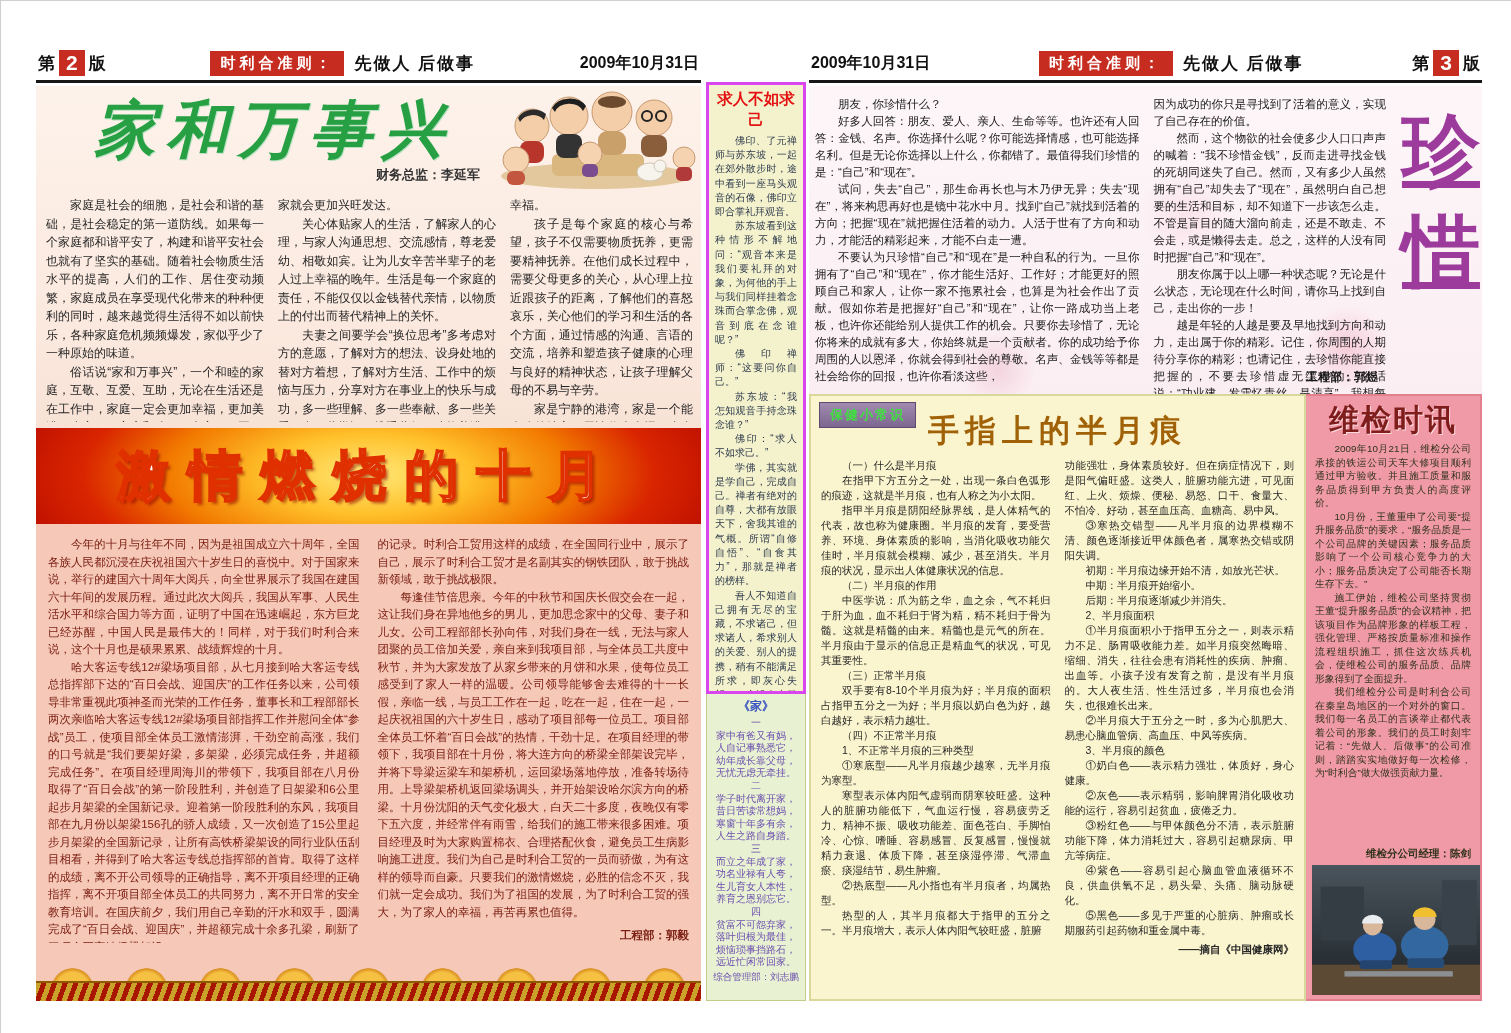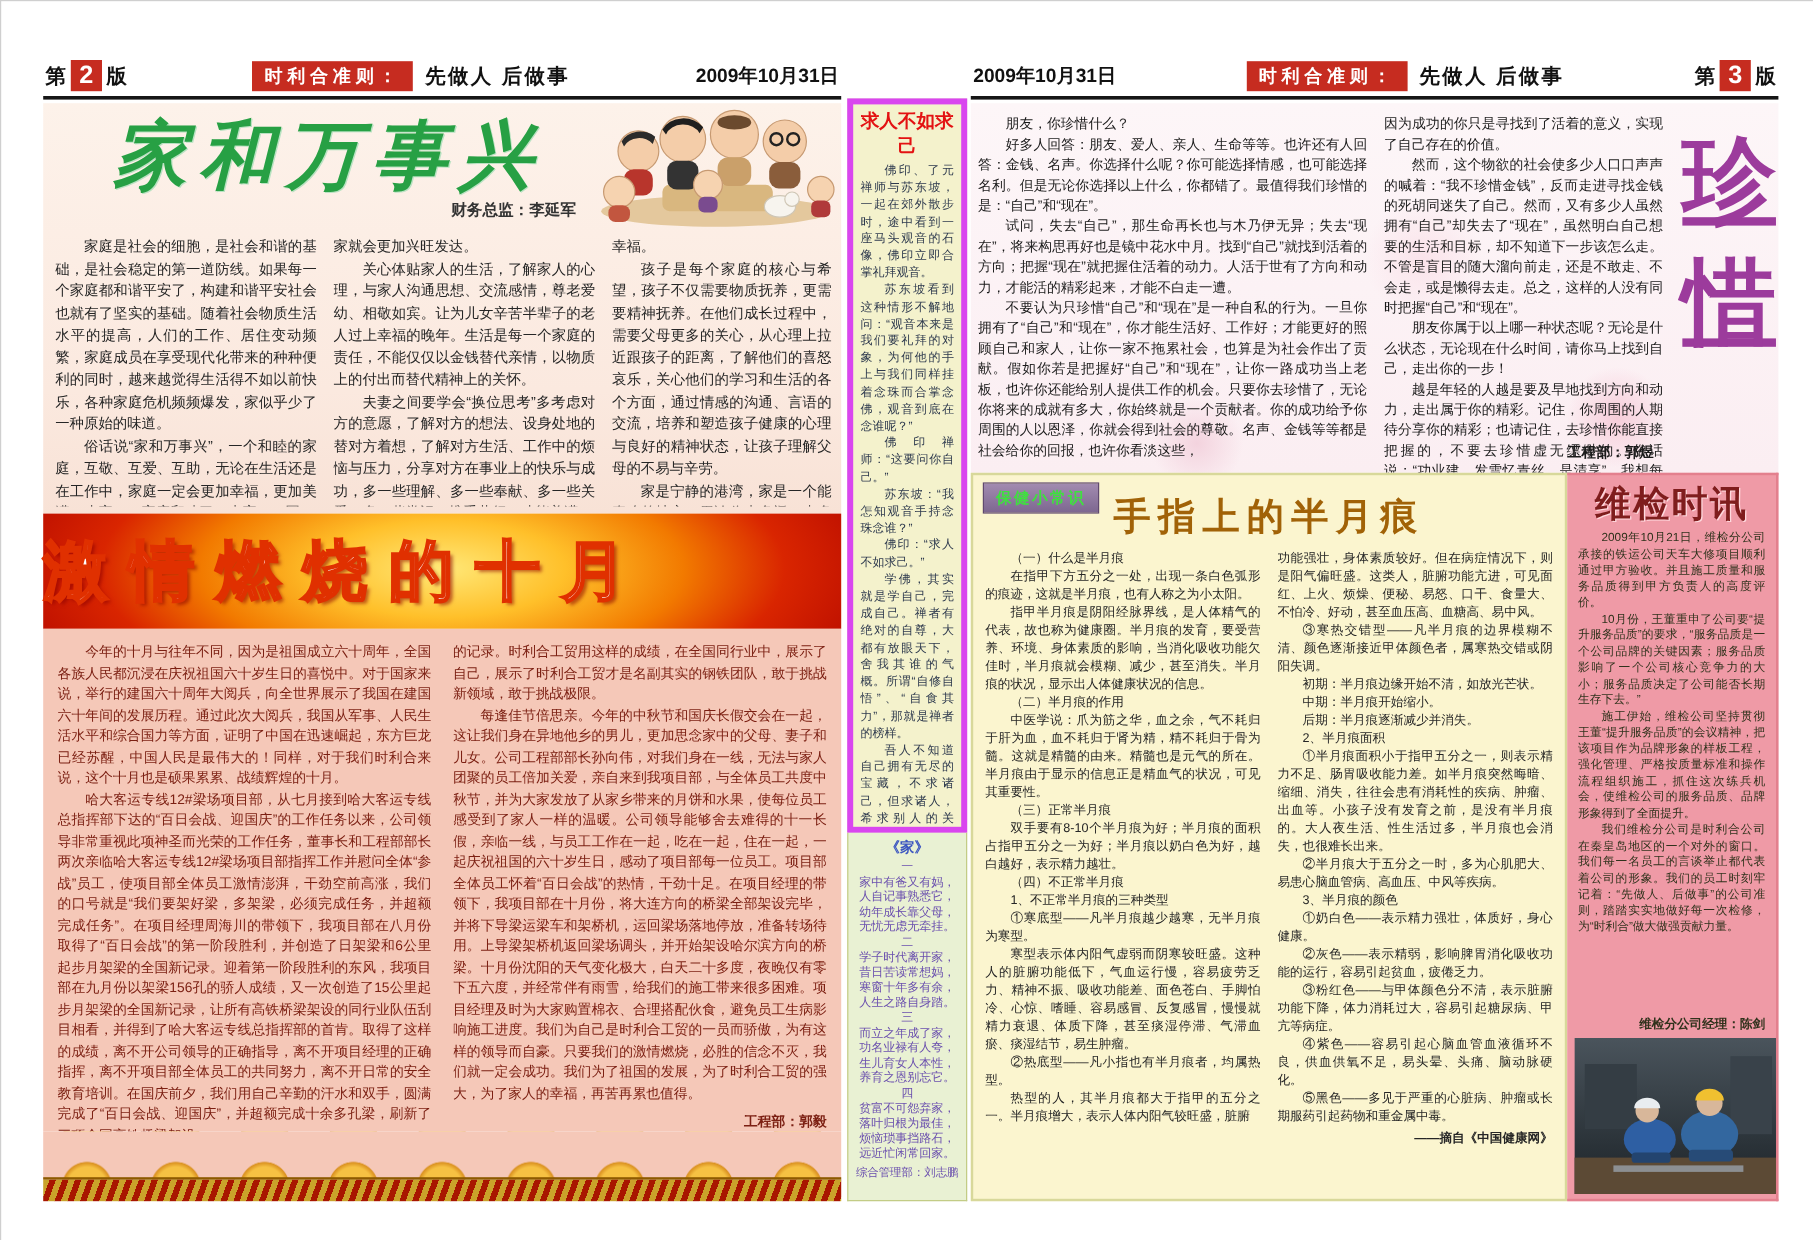--- a/index.html
+++ b/index.html
@@ -27,36 +27,37 @@
   .fam-byline{position:absolute;left:340px;top:80px;font-size:13px;font-weight:bold;color:#333;}
   .dolls{position:absolute;right:2px;top:2px;}
   .fam-body{position:absolute;top:110px;left:10px;right:8px;bottom:6px;display:flex;gap:14px;}
   .fcol{font-size:12px;line-height:18.5px;text-align:justify;color:#262626;overflow:hidden;}
   .fcol p{text-indent:2em;}
   .cont p:first-child{text-indent:0;}
   .fcol1{width:218px;}.fcol2{width:218px;}.fcol3{flex:1;}
   
   .oct{position:absolute;top:382px;left:0;right:0;bottom:0;}
   .oct-banner{position:absolute;top:0;left:0;right:0;height:96px;display:flex;align-items:center;
+      justify-content:center;
       background:radial-gradient(ellipse 55% 150% at 50% 48%,#ffe878 0%,#ffc02a 28%,#f27a00 55%,#d92500 78%,#bd0f00 100%);}
   .oct-title{font-size:54px;font-weight:bold;color:#fff;letter-spacing:18px;
       -webkit-text-stroke:2px #e03000;text-shadow:3px 3px 3px rgba(140,0,0,.55);}
   .oct-body{position:absolute;top:96px;left:0;right:0;bottom:58px;background:#f5c8b8;
       padding:12px 12px 0;display:flex;gap:18px;}
   .ocol{flex:1;font-size:11.5px;line-height:17.5px;text-align:justify;color:#7c2013;overflow:hidden;}
   .ocol p{text-indent:2em;}
   .oct-byline{text-align:right;font-weight:bold;margin-top:6px;text-indent:0;}
   .oct-frill{position:absolute;bottom:18px;left:0;right:0;height:40px;background-color:#f5c8b8;
       background-image:radial-gradient(circle 30px at 50% 115%, #f6c143 0 55%, #d98f1f 68%, rgba(0,0,0,0) 70%);
       background-size:74px 40px;background-repeat:repeat-x;background-position:bottom;}
   .oct-stripe{position:absolute;bottom:0;left:0;right:0;height:18px;border-top:2px solid #8d5a00;
       background:repeating-linear-gradient(110deg,#caa22a 0 5px,#a81600 5px 10px);}
   
   #middle-col{position:absolute;left:705px;top:81px;width:100px;height:919px;display:flex;flex-direction:column;}
-  .seek{height:612px;background:#f4f2cc;border:5px solid #d946ef;padding:4px 6px;overflow:hidden;box-sizing:border-box;}
+  .seek{height:612px;background:#f4f2cc;border:3px solid #d946ef;padding:4px 6px;overflow:hidden;box-sizing:border-box;}
   .seek-title{font-size:15.5px;font-weight:bold;color:#e31212;text-align:center;margin-bottom:3px;}
   .seek-body p{font-size:10px;line-height:14.2px;text-align:justify;color:#2e3a4e;text-indent:2em;}
   .poem{flex:1;background:#e9f1d3;border:1px solid #c3cc86;border-top:none;text-align:center;
         padding-top:4px;overflow:hidden;}
   .poem-title{font-size:12px;font-weight:bold;color:#3b55c0;margin-bottom:2px;}
   .poem-lines p{font-size:10px;line-height:12.6px;color:#6a4fae;}
   .poem-byline{font-size:9.5px;color:#6a4fae;margin-top:2px;}
   
   #right-page{position:absolute;left:808px;top:45px;width:673px;height:955px;}
   .cherish{position:absolute;top:40px;left:0;right:0;height:308px;display:flex;gap:14px;

